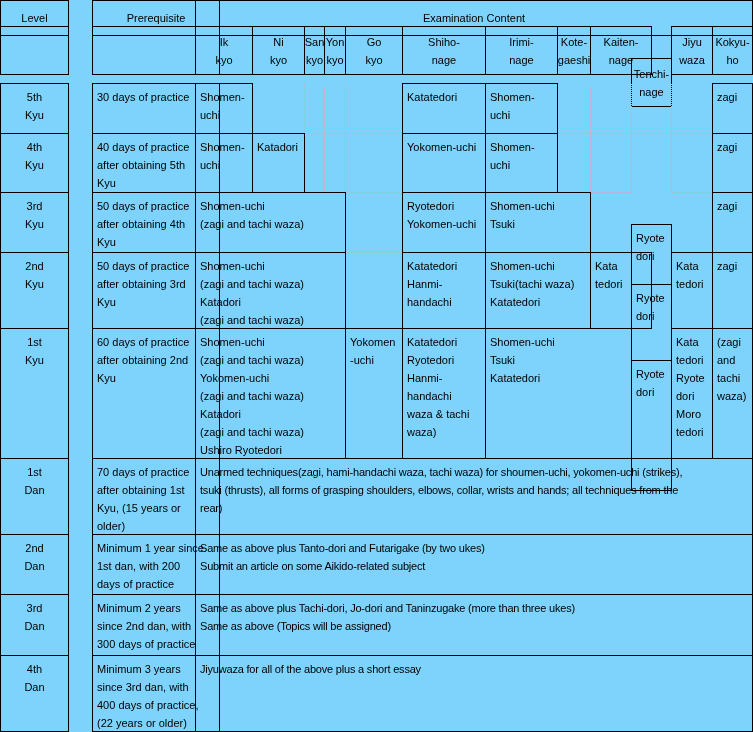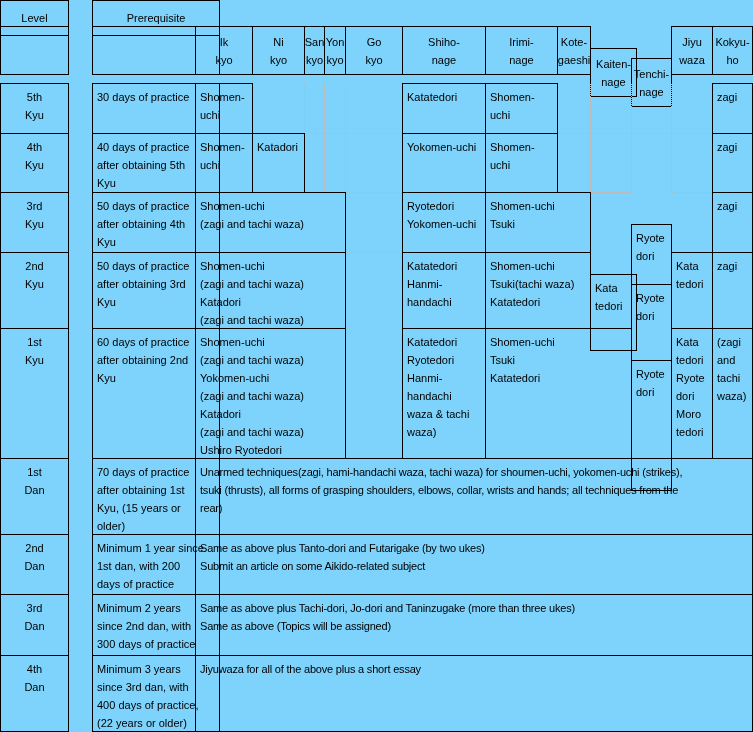--- a/index.html
+++ b/index.html
@@ -27,21 +27,21 @@
   .x-level {left:0;    width:69px;}
   .x-pre   {left:68px; width:128px;margin-left:24px;}
   .x-ik    {left:195px;width:58px;}
   .x-ni    {left:252px;width:53px;}
   .x-san   {left:304px;width:21px;}
   .x-yon   {left:324px;width:22px;}
   .x-go    {left:345px;width:58px;}
   .x-shiho {left:402px;width:84px;}
   .x-irimi {left:485px;width:73px;}
   .x-kote  {left:557px;width:34px;}
-  .x-kaiten{left:590px;width:47px;margin-top:22px;}
+  .x-kaiten{left:590px;width:62px;}
   .x-tenchi{left:631px;width:41px;margin-top:32px;}
   .x-jiyu  {left:671px;width:42px;}
   .x-kokyu {left:712px;width:41px;}
   .x-ikyon {left:195px;width:151px;}
   .x-irimikote   {left:485px;width:106px;}
   .x-irimikaiten {left:485px;width:147px;}
   .x-exam  {left:195px;width:558px;}
 
   
   .y-h1 {top:0;    height:36px;}
@@ -56,20 +56,21 @@
   .y-d3 {top:594px;height:62px;}
   .y-d4 {top:655px;height:77px;}
 </style>
 </head>
 <body>
 
 <div class="table-wrap">
 
   <div class="cell hc x-level y-h1">Level</div>
   <div class="cell hc x-pre y-h1">Prerequisite</div>
+  <div class="cell hc x-exam y-h1">Examination Content</div>
 
   <div class="cell x-level y-h2"></div>
   <div class="cell x-pre y-h2"></div>
   <div class="cell hc x-ik y-h2">Ik
 kyo</div>
   <div class="cell hc x-ni y-h2">Ni
 kyo</div>
   <div class="cell hc x-san y-h2">San
 kyo</div>
   <div class="cell hc x-yon y-h2">Yon
@@ -157,20 +158,22 @@
   <div class="cell x-pre y-r1">60 days of practice
 after obtaining 2nd
 Kyu</div>
   <div class="cell x-ikyon y-r1">Shomen-uchi
 (zagi and tachi waza)
 Yokomen-uchi
 (zagi and tachi waza)
 Katadori
 (zagi and tachi waza)
 Ushiro Ryotedori</div>
+  <div class="cell x-go y-r1">Yokomen
+-uchi</div>
   <div class="cell x-shiho y-r1">Katatedori
 Ryotedori
 Hanmi-
 handachi
 waza &amp; tachi
 waza)</div>
   <div class="cell x-irimikaiten y-r1">Shomen-uchi
 Tsuki
 Katatedori</div>
   <div class="cell x-tenchi y-r1">Ryote

